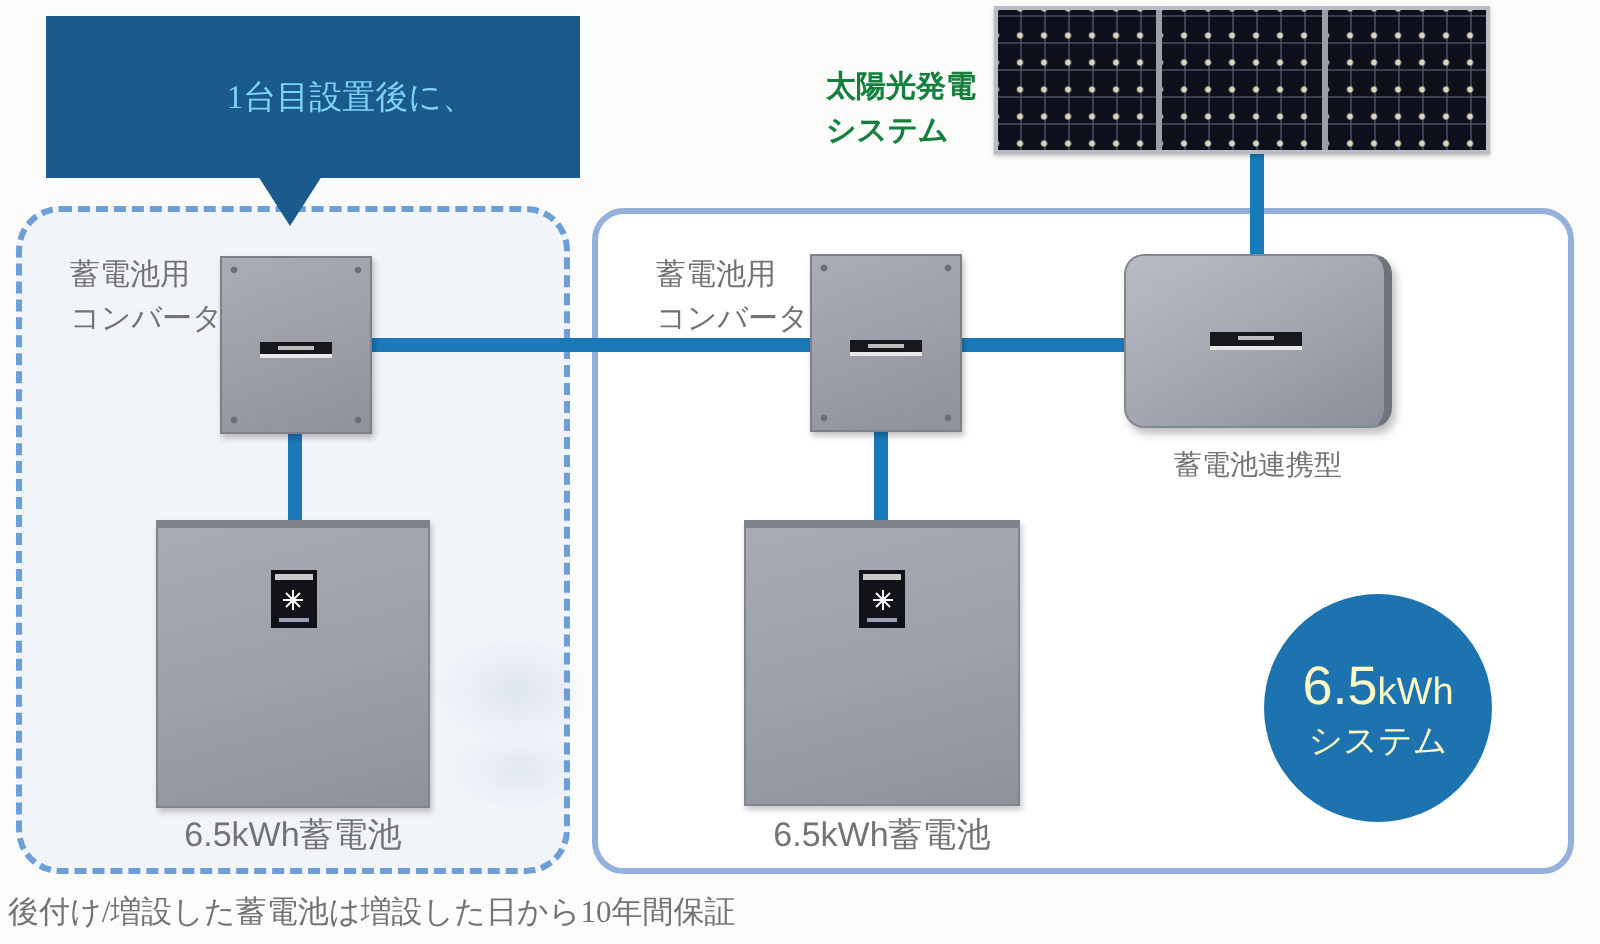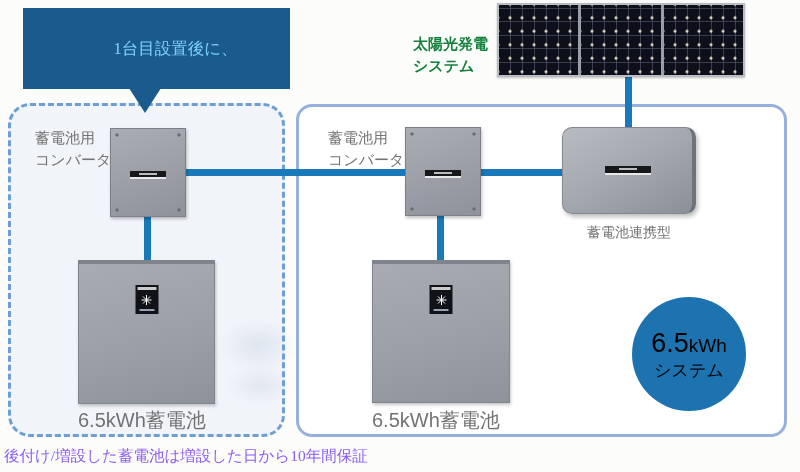--- a/index.html
+++ b/index.html
@@ -79,34 +79,34 @@
     align-items:center; }
   .badge-bar { width:19px; height:3px; margin-top:2px; background:#c9c9c9; }
   .badge-star { flex:1; display:flex; align-items:center; justify-content:center; }
   .badge-bar2 { width:15px; height:2px; margin-bottom:3px; background:#9aa0b5; }
 
   
   .lbl { position:absolute; color:#737373; font-size:15px; line-height:1.45; z-index:4; }
   .lbl-conv-left { left:35px; top:127px; }
   .lbl-conv-right{ left:328px; top:127px; }
   .lbl-pcs { left:562px; top:222px; width:134px; text-align:center; font-size:14px; white-space:nowrap; }
-  .lbl-batt { font-size:20px; text-align:left; }
+  .lbl-batt { font-size:17px; text-align:center; }
   .lbl-batt-left { left:78px; top:406px; width:137px; }
   .lbl-batt-right{ left:372px; top:406px; width:138px; }
 
   
   .system-circle { position:absolute; left:632px; top:297px; width:114px; height:114px;
-    border-radius:50%; background:#1d73b0; color:#000000; display:flex; flex-direction:column;
+    border-radius:50%; background:#1d73b0; color:#fef9c3; display:flex; flex-direction:column;
     align-items:center; justify-content:center; z-index:4; line-height:1.25; }
   .system-cap { font-size:27px; }
   .system-cap .unit { font-size:19px; }
   .system-sub { font-size:17px; }
 
   
-  .footnote { position:absolute; left:4px; top:446px; font-size:15.5px; color:#8b5cf6;
+  .footnote { position:absolute; left:4px; top:446px; font-size:15.5px; color:#737373;
     font-family:"Liberation Serif","DejaVu Serif",serif; z-index:4; }
 
   
   .artifact { position:absolute; z-index:1; pointer-events:none; }
   .artifact-1 { left:218px; top:318px; width:80px; height:55px;
     background:radial-gradient(ellipse, rgba(110,135,180,.14), transparent 70%); }
   .artifact-2 { left:225px; top:365px; width:70px; height:40px;
     background:radial-gradient(ellipse, rgba(110,135,180,.12), transparent 70%); }
 </style>
 </head>

